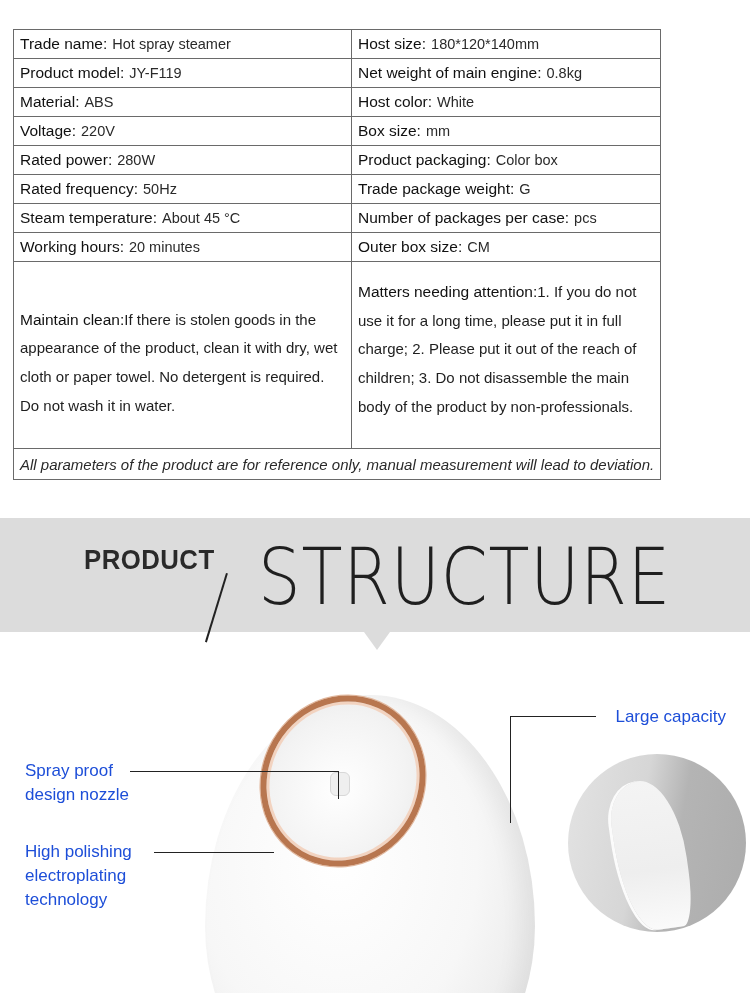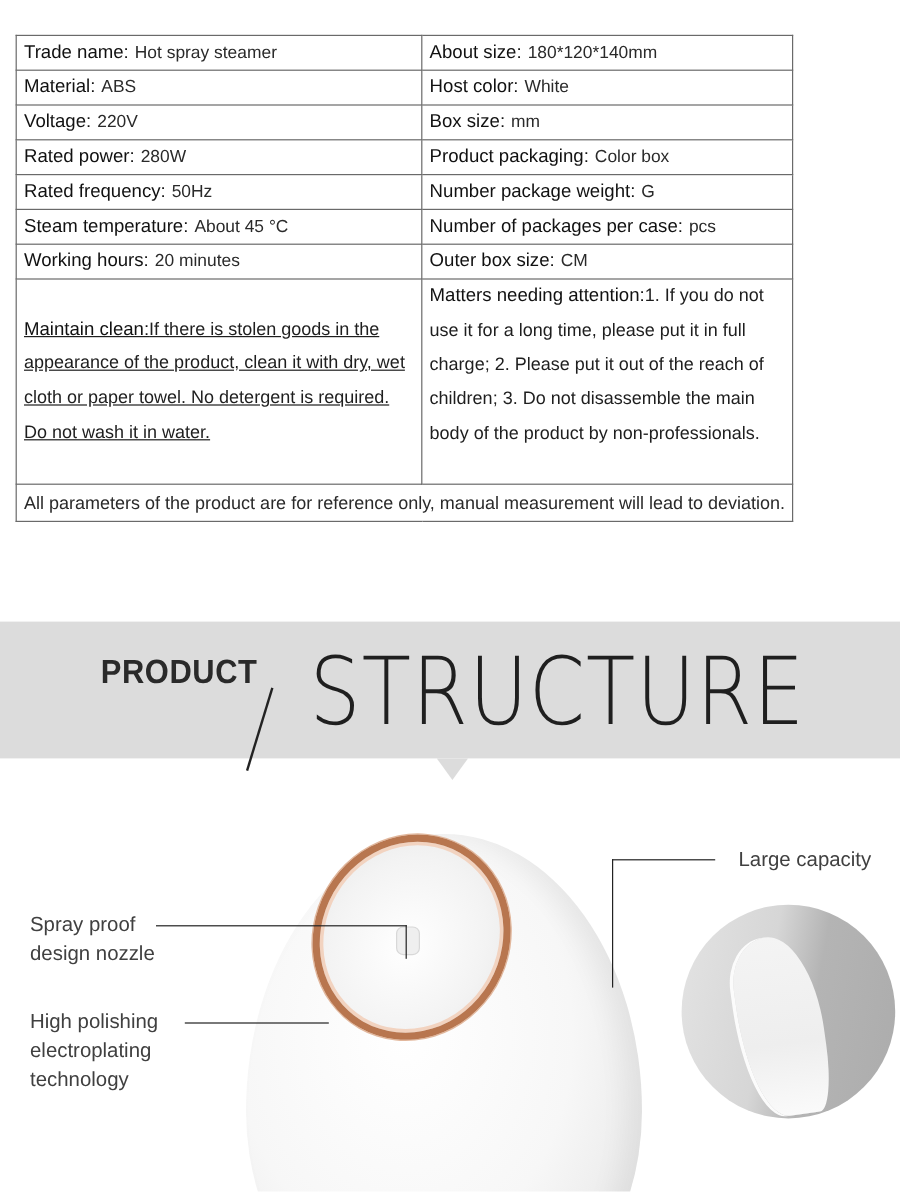--- a/index.html
+++ b/index.html
@@ -4,64 +4,68 @@
 <style>
   html, body { margin:0; padding:0; background:#fff; }
   body { width:750px; height:993px; position:relative; overflow:hidden; font-family:"Liberation Sans", "DejaVu Sans", sans-serif; color:#222; }
 
   
   .spec { position:absolute; left:13px; top:29px; width:587px; border-collapse:collapse; font-size:15px; color:#1e1e1e; }
   .spec td { border:1.5px solid #6a6a6a; padding:0 6px; height:27.6px; line-height:27px; vertical-align:middle; white-space:nowrap; }
   .spec td.left { width:325px; }
   .spec b { font-weight:normal; color:#111; font-size:15.5px; }
   .spec .val { margin-left:5px; color:#2a2a2a; font-size:14.5px; }
-  .spec td.wrap { white-space:normal; line-height:28.7px; height:170px; vertical-align:top; padding-top:0; }
-  .spec td.wrap.mid { vertical-align:middle;text-decoration:underline; }
-  .spec td.footnote { text-align:center; font-size:15px; color:#2a2a2a; height:30px; }
+  .spec td.wrap { white-space:normal; line-height:28.7px; height:170px; vertical-align:top; padding-top:16px; }
+  .spec td.wrap.mid { vertical-align:middle; }
+  .spec td.footnote { text-align:center; font-size:15px; color:#2a2a2a; height:30px;font-style:italic; }
 
   
   .banner { position:absolute; left:0; top:518px; width:750px; height:114px; background:#dcdcdc; }
   .banner-pointer { position:absolute; left:364px; top:632px; width:0; height:0; border-left:13px solid transparent; border-right:13px solid transparent; border-top:18px solid #dcdcdc; }
   .banner-product { position:absolute; left:84px; top:544px; font-size:28px; font-weight:bold; color:#2a2a2a; letter-spacing:0.5px; font-family:"Liberation Sans", sans-serif; transform:scaleX(0.92); transform-origin:left; }
   .banner-slash { position:absolute; left:226px; top:573px; width:2px; height:72px; background:#222; transform:rotate(17deg); transform-origin:top left; }
   .banner-structure { position:absolute; left:258px; top:532px; font-size:78px; font-weight:normal; color:#1f1f1f; letter-spacing:1px; font-family:"DejaVu Sans", sans-serif; transform:scaleX(0.86); transform-origin:left; -webkit-text-stroke:0; font-weight:200; }
   .body-shell { position:absolute; left:205px; top:695px; width:330px; height:420px; border-radius:50% 50% 46% 46% / 55% 55% 45% 45%; background:radial-gradient(ellipse at 40% 40%, #ffffff 0%, #f7f7f7 50%, #e6e6e6 85%, #dcdcdc 100%); box-shadow: inset -14px 0 22px rgba(0,0,0,0.05); }
   .ring { position:absolute; left:262px; top:694px; width:150px; height:162px; border-radius:50%; transform:rotate(30deg); border:6px solid #b8764f; box-shadow: inset 0 0 0 3px #f2d3c0, 0 0 0 1px #e2b79c; background:radial-gradient(ellipse at 50% 55%, #ffffff 0%, #f3f3f3 60%, #e7e7e7 100%); }
   .nozzle { position:absolute; left:330px; top:772px; width:18px; height:22px; border-radius:6px; background:#efefef; border:1px solid #d8d8d8; }
 
   .callout-line { position:absolute; background:#222; }
-  .callout-text { position:absolute; font-size:17px; line-height:24px; color:#404040; font-family:"Liberation Sans", sans-serif; }
+  .callout-text { position:absolute; font-size:17px; line-height:24px; color:#1d4ed8; font-family:"Liberation Sans", sans-serif; }
 
   .detail-circle { position:absolute; left:568px; top:754px; width:178px; height:178px; border-radius:50%; overflow:hidden; background:linear-gradient(100deg, #e3e3e3 0%, #d6d6d6 40%, #b4b4b4 60%, #acacac 100%); }
   .detail-tank { position:absolute; left:48px; top:26px; width:70px; height:150px; border-radius:50% 60% 20% 50% / 30% 60% 40% 70%; background:linear-gradient(180deg, #f4f4f4 0%, #eeeeee 60%, #fafafa 100%); transform:rotate(-8deg); box-shadow: -3px 0 0 #fbfbfb; }
 </style>
 </head>
 <body>
 
 <table class="spec">
   <tbody>
     <tr>
       <td class="left"><b>Trade name:</b><span class="val">Hot spray steamer</span></td>
-      <td><b>About size:</b><span class="val">180*120*140mm</span></td>
+      <td><b>Host size:</b><span class="val">180*120*140mm</span></td>
+    </tr>
+    <tr>
+      <td class="left"><b>Product model:</b><span class="val">JY-F119</span></td>
+      <td><b>Net weight of main engine:</b><span class="val">0.8kg</span></td>
     </tr>
     <tr>
       <td class="left"><b>Material:</b><span class="val">ABS</span></td>
       <td><b>Host color:</b><span class="val">White</span></td>
     </tr>
     <tr>
       <td class="left"><b>Voltage:</b><span class="val">220V</span></td>
       <td><b>Box size:</b><span class="val">mm</span></td>
     </tr>
     <tr>
       <td class="left"><b>Rated power:</b><span class="val">280W</span></td>
       <td><b>Product packaging:</b><span class="val">Color box</span></td>
     </tr>
     <tr>
       <td class="left"><b>Rated frequency:</b><span class="val">50Hz</span></td>
-      <td><b>Number package weight:</b><span class="val">G</span></td>
+      <td><b>Trade package weight:</b><span class="val">G</span></td>
     </tr>
     <tr>
       <td class="left"><b>Steam temperature:</b><span class="val">About 45 °C</span></td>
       <td><b>Number of packages per case:</b><span class="val">pcs</span></td>
     </tr>
     <tr>
       <td class="left"><b>Working hours:</b><span class="val">20 minutes</span></td>
       <td><b>Outer box size:</b><span class="val">CM</span></td>
     </tr>
     <tr>

